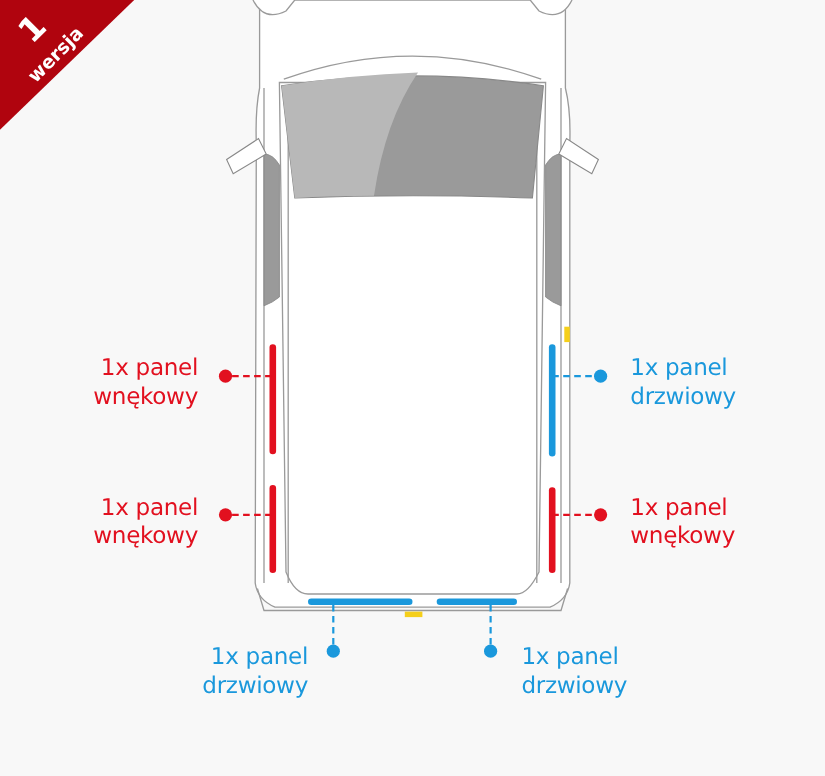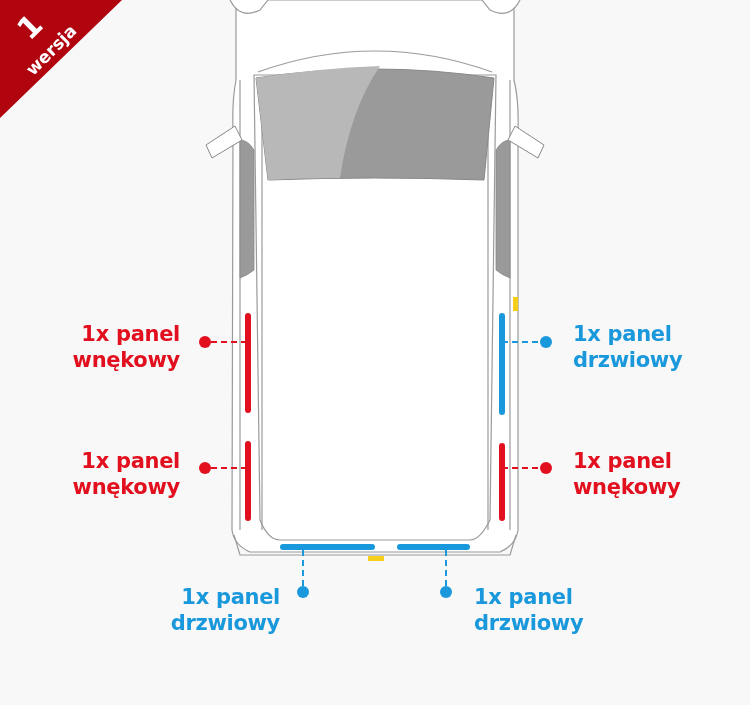--- a/index.html
+++ b/index.html
@@ -1,18 +1,18 @@
 <!DOCTYPE html>
 <html><head>
 <meta charset="utf-8">
 <style>
   html, body { margin:0; padding:0; }
   body { width:750px; height:705px; background:#f8f8f8; position:relative; overflow:hidden; font-family:"DejaVu Sans", sans-serif; }
   .canvas { position:absolute; left:0; top:0; width:750px; height:705px; }
-  .label { position:absolute; font-weight:bold; font-size:21px; line-height:26px; letter-spacing:-0.3px; }
+  .label { position:absolute; font-weight:normal; font-size:21px; line-height:26px; letter-spacing:-0.3px; }
   .red { color:#e2101f; }
   .blue { color:#1a98dc; }
   .right-align { text-align:right; }
   .badge-text { position:absolute; color:#fff; font-weight:bold; transform:rotate(-45deg); transform-origin:center; text-align:center; }
 </style>
 </head>
 <body>
 
 <svg class="canvas" width="750" height="705" viewBox="0 0 750 705" xmlns="http://www.w3.org/2000/svg">
 

